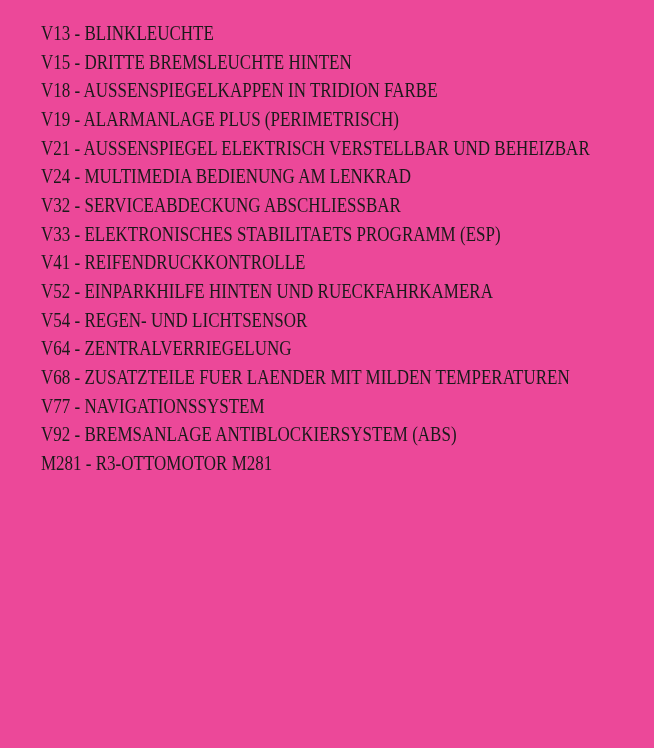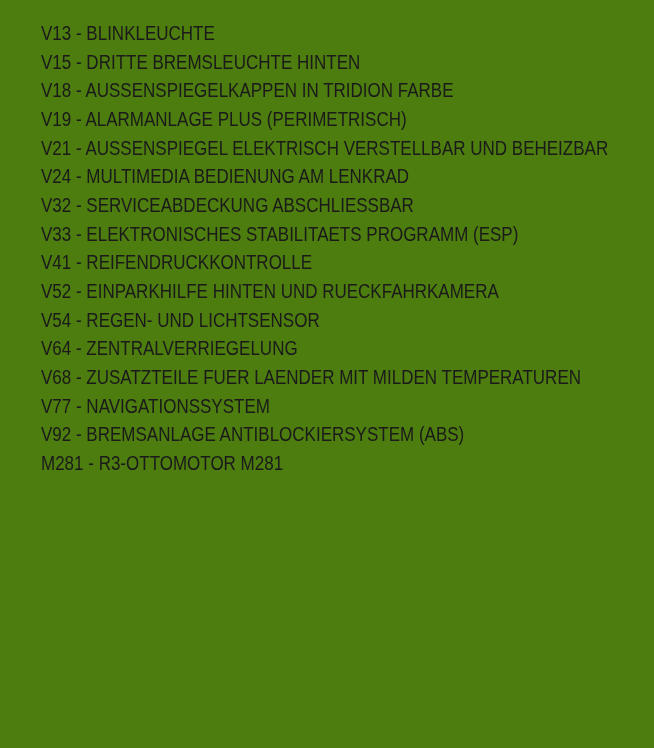--- a/index.html
+++ b/index.html
@@ -4,23 +4,23 @@
 <style>
   html, body {
     margin: 0;
     padding: 0;
     background: #ffffff;
   }
   .page {
     position: relative;
     width: 654px;
     height: 748px;
-    background: #4d7c0f;
+    background: #ec4899;
     overflow: hidden;
-    font-family: Liberation Sans, sans-serif;
+    font-family: Liberation Serif, serif;
   }
   .option-list {
     position: absolute;
     top: 19px;
     left: 41px;
   }
   .condense {
     transform: scaleX(0.85);
     transform-origin: 0 0;
     width: 720px;

